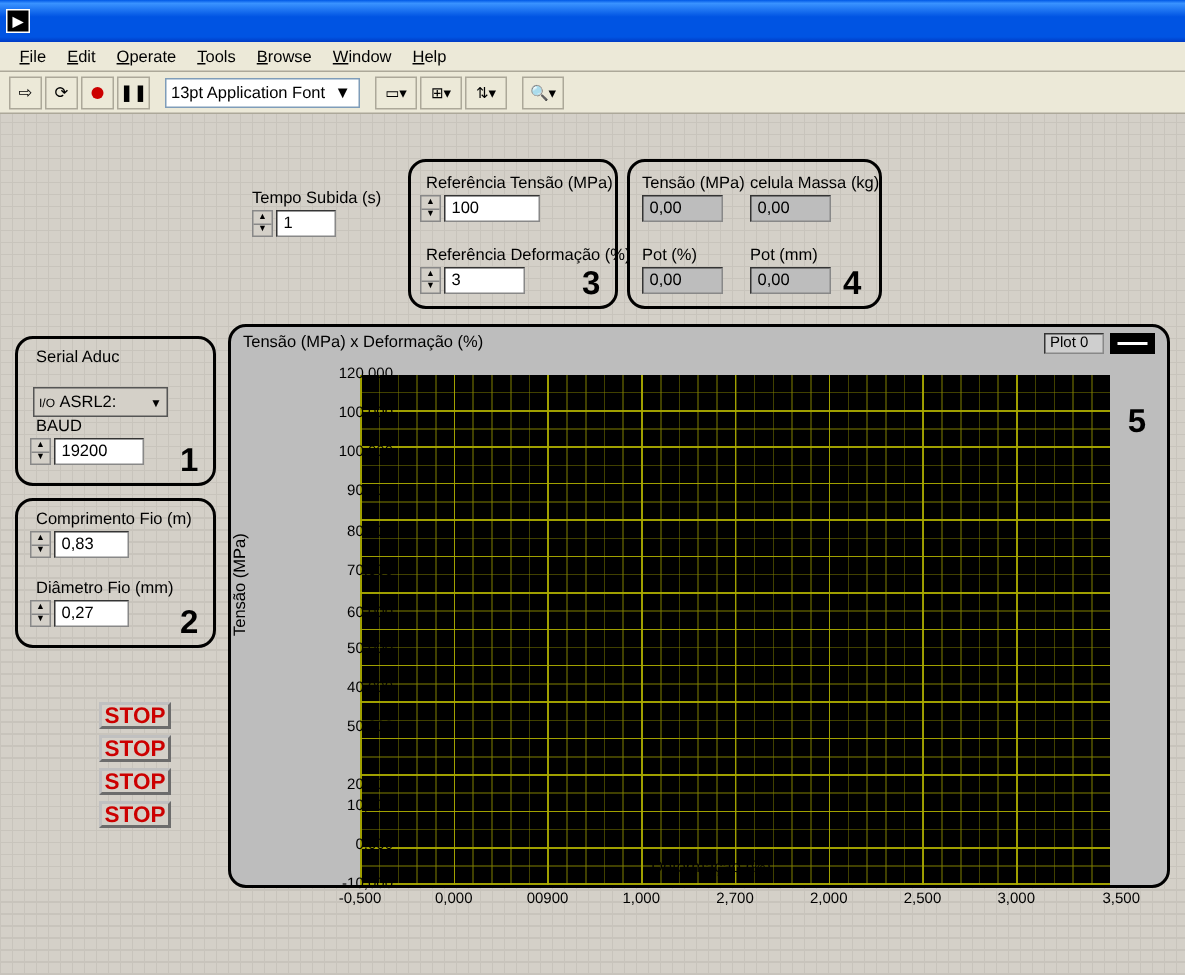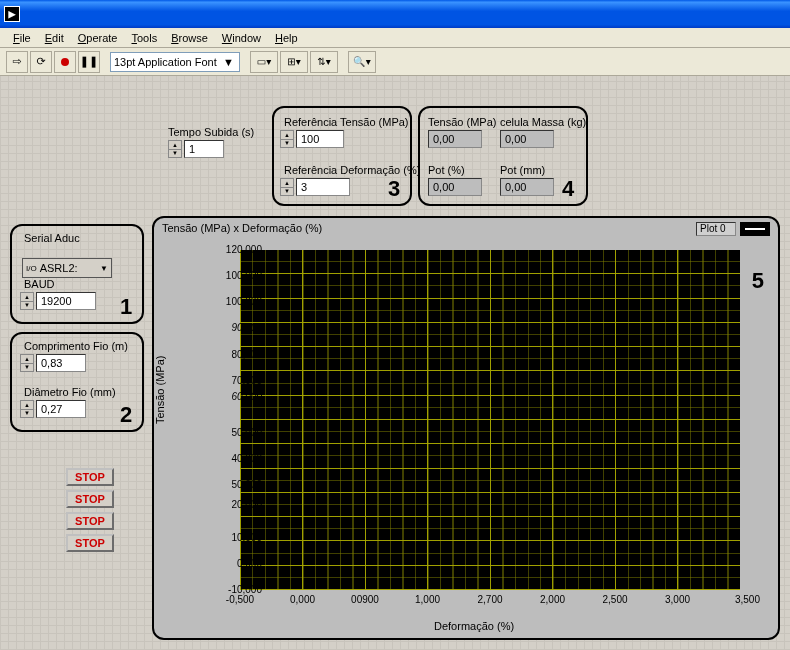--- a/index.html
+++ b/index.html
@@ -19,22 +19,22 @@
 .lvlabel{position:absolute;font-size:11px;color:#000}
 .numctrl{position:absolute;display:flex;align-items:center}
 .spinner{width:14px;height:18px;background:#d4d0c8;border:1px solid #888;display:flex;flex-direction:column;margin-right:2px}
 .spinner div{flex:1;font-size:6px;display:flex;align-items:center;justify-content:center;border-bottom:1px solid #888;cursor:pointer}
 .spinner div:last-child{border-bottom:none}
 .numbox{height:18px;border:1px inset #888;background:#fff;padding:1px 4px;display:flex;align-items:center}
 .indbox{height:18px;border:1px inset #888;background:#bdbdbd;padding:1px 4px;display:flex;align-items:center}
 .groupbox{position:absolute;border:2px solid #000;border-radius:12px}
 .dropdown{position:absolute;width:90px;height:20px;border:1px solid #555;background:#d4d0c8;display:flex;align-items:center;padding:0 3px}
 .dropdown .dd{margin-left:auto;font-size:8px}
-.stopbtn{position:absolute;width:48px;height:18px;border:2px outset #c0c0c0;background:#d4d0c8;color:#c00;font-weight:bold;font-size:11px;display:flex;align-items:center;justify-content:center;cursor:pointer}
-.chart{position:absolute;left:152px;top:140px;width:628px;height:424px;background:#bdbdbd;border:2px solid #000;border-radius:12px}
+.stopbtn{position:absolute;width:48px;height:18px;border:2px outset #c0c0c0;background:#d4d0c8;color:#c00;font-weight:bold;font-size:15px;display:flex;align-items:center;justify-content:center;cursor:pointer}
+.chart{position:absolute;left:152px;top:140px;width:628px;height:376px;background:#bdbdbd;border:2px solid #000;border-radius:12px}
 .chart-title{position:absolute;left:8px;top:4px;font-size:11px}
 .plotarea{position:absolute;left:86px;top:32px;width:500px;height:340px;background:#000}
 .grid{position:absolute;inset:0;background-image:repeating-linear-gradient(0deg,rgba(128,128,0,0.5) 0,rgba(128,128,0,0.5) 1px,transparent 1px,transparent 12.14px),repeating-linear-gradient(90deg,rgba(128,128,0,0.5) 0,rgba(128,128,0,0.5) 1px,transparent 1px,transparent 12.5px)}
 .gridmajor{position:absolute;inset:0;background-image:repeating-linear-gradient(0deg,rgba(170,170,0,0.9) 0,rgba(170,170,0,0.9) 1px,transparent 1px,transparent 24.28px),repeating-linear-gradient(90deg,rgba(170,170,0,0.9) 0,rgba(170,170,0,0.9) 1px,transparent 1px,transparent 62.5px)}
 .ylabel{position:absolute;left:6px;top:200px;transform:rotate(-90deg);transform-origin:left center;font-size:11px}
 .xlabel{position:absolute;left:280px;bottom:6px;font-size:11px}
 .ytick{position:absolute;right:516px;font-size:10px;text-align:right;width:50px}
 .xtick{position:absolute;top:376px;font-size:10px;text-align:center;width:40px;margin-left:-20px}
 .legend{position:absolute;right:8px;top:4px;display:flex;align-items:center;gap:4px}
 .legend .lbox{width:40px;height:14px;border:1px inset #888;background:#cfcfcf;padding:0 3px;font-size:10px}
@@ -90,21 +90,21 @@
     <div class="numbox" style="width:40px">1</div>
   </div>
 
   <div class="groupbox" style="left:272px;top:30px;width:140px;height:100px"></div>
   <div class="lvlabel" style="left:284px;top:40px">Referência Tensão (MPa)</div>
   <div class="numctrl" style="left:280px;top:54px">
     <div class="spinner">
         <div>▲</div>
         <div>▼</div>
       </div>
-    <div class="numbox" style="width:48px">100</div>
+    <div class="numbox" style="width:64px">100</div>
   </div>
   <div class="lvlabel" style="left:284px;top:88px">Referência Deformação (%)</div>
   <div class="numctrl" style="left:280px;top:102px">
     <div class="spinner">
         <div>▲</div>
         <div>▼</div>
       </div>
     <div class="numbox" style="width:54px">3</div>
   </div>
   <div class="annot" style="left:388px;top:100px">3</div>
@@ -171,28 +171,28 @@
       <div class="grid"></div>
       <div class="gridmajor"></div>
     </div>
     <div class="ylabel">Tensão (MPa)</div>
     <div class="xlabel">Deformação (%)</div>
     <div class="annot" style="right:14px;top:50px">5</div>
     <div id="yticks">
         <div class="ytick" style="top: 26px;">120,000</div>
         <div class="ytick" style="top: 52.15px;">100,000</div>
         <div class="ytick" style="top: 78.3px;">100,000</div>
-        <div class="ytick" style="top: 104.45px; font-style: italic;">90,000</div>
+        <div class="ytick" style="top: 104.45px;">90,000</div>
         <div class="ytick" style="top: 130.6px;">80,000</div>
         <div class="ytick" style="top: 156.75px;">70,000</div>
-        <div class="ytick" style="top: 173px; font-style: italic;">60,000</div>
+        <div class="ytick" style="top: 185px;">60,000</div>
         <div class="ytick" style="top: 209.05px;">50,000</div>
         <div class="ytick" style="top: 235.2px;">40,000</div>
         <div class="ytick" style="top: 261.35px;">50,000</div>
-        <div class="ytick" style="top: 281px;">20,000</div>
+        <div class="ytick" style="top: 300px;">20,000</div>
         <div class="ytick" style="top: 313.65px;">10,000</div>
         <div class="ytick" style="top: 339.8px;">0,000</div>
         <div class="ytick" style="top: 365.95px;">-10,000</div>
       </div>
     <div id="xticks">
         <div class="xtick" style="left: 86px;">-0,500</div>
         <div class="xtick" style="left: 148.5px;">0,000</div>
         <div class="xtick" style="left: 211px;">00900</div>
         <div class="xtick" style="left: 273.5px;">1,000</div>
         <div class="xtick" style="left: 336px;">2,700</div>

